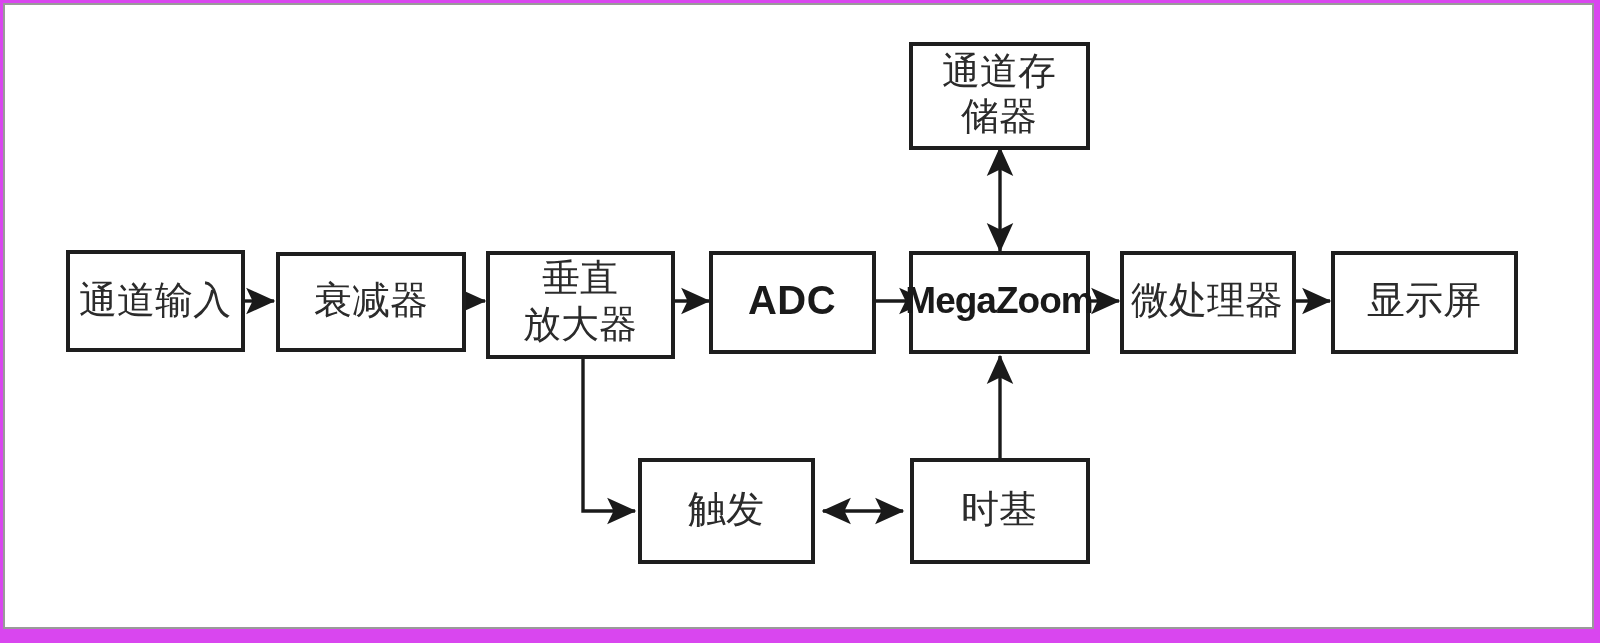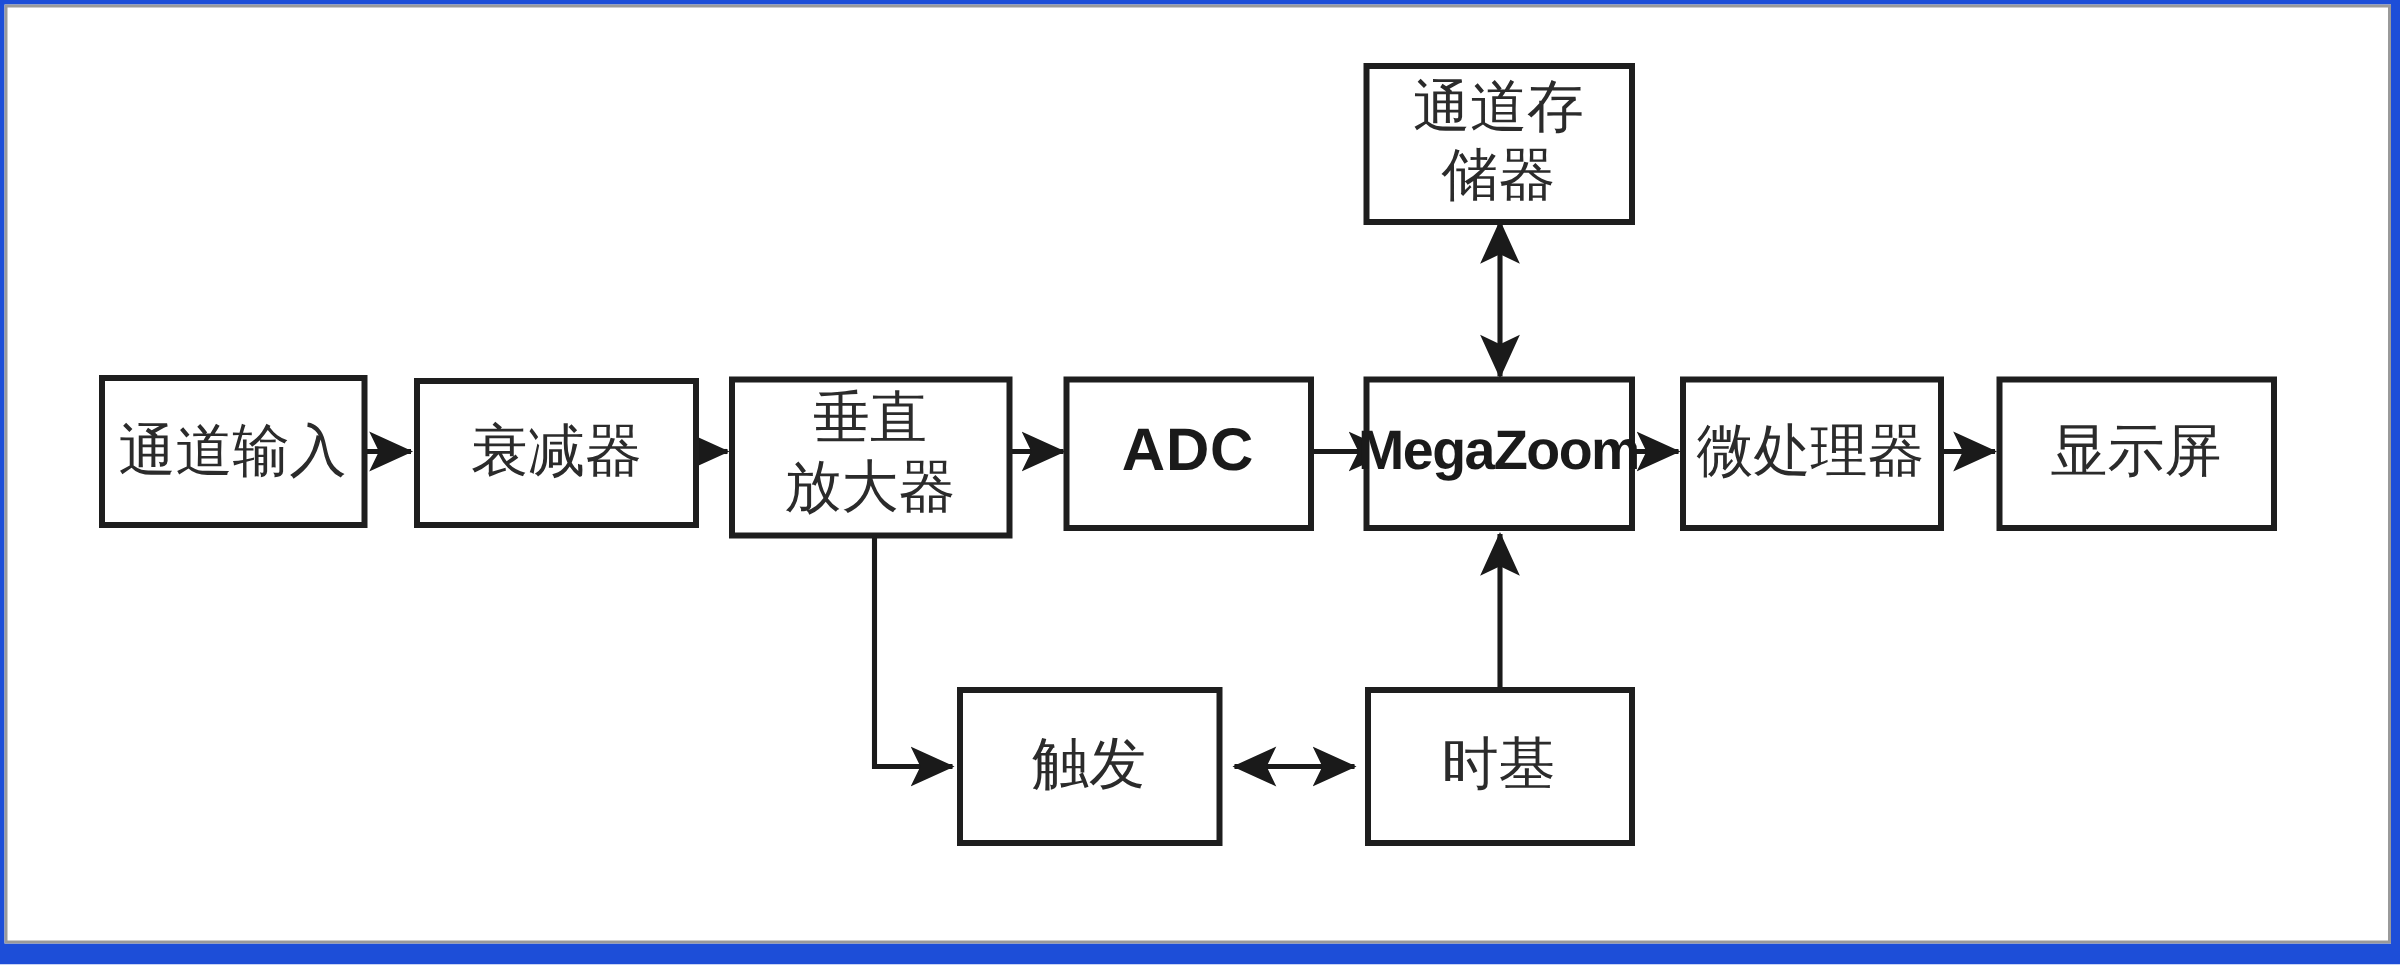--- a/index.html
+++ b/index.html
@@ -7,21 +7,21 @@
     padding: 0;
     background: #ffffff;
   }
   body {
     font-family: "Liberation Sans", "DejaVu Sans", sans-serif;
   }
   #diagram-root {
     position: relative;
     width: 1600px;
     height: 643px;
-    background: #1d4ed8;
+    background: #d946ef;
     box-sizing: border-box;
     overflow: hidden;
   }
   
   #figure-frame {
     position: absolute;
     left: 3px;
     top: 3px;
     width: 1591px;
     height: 626px;

